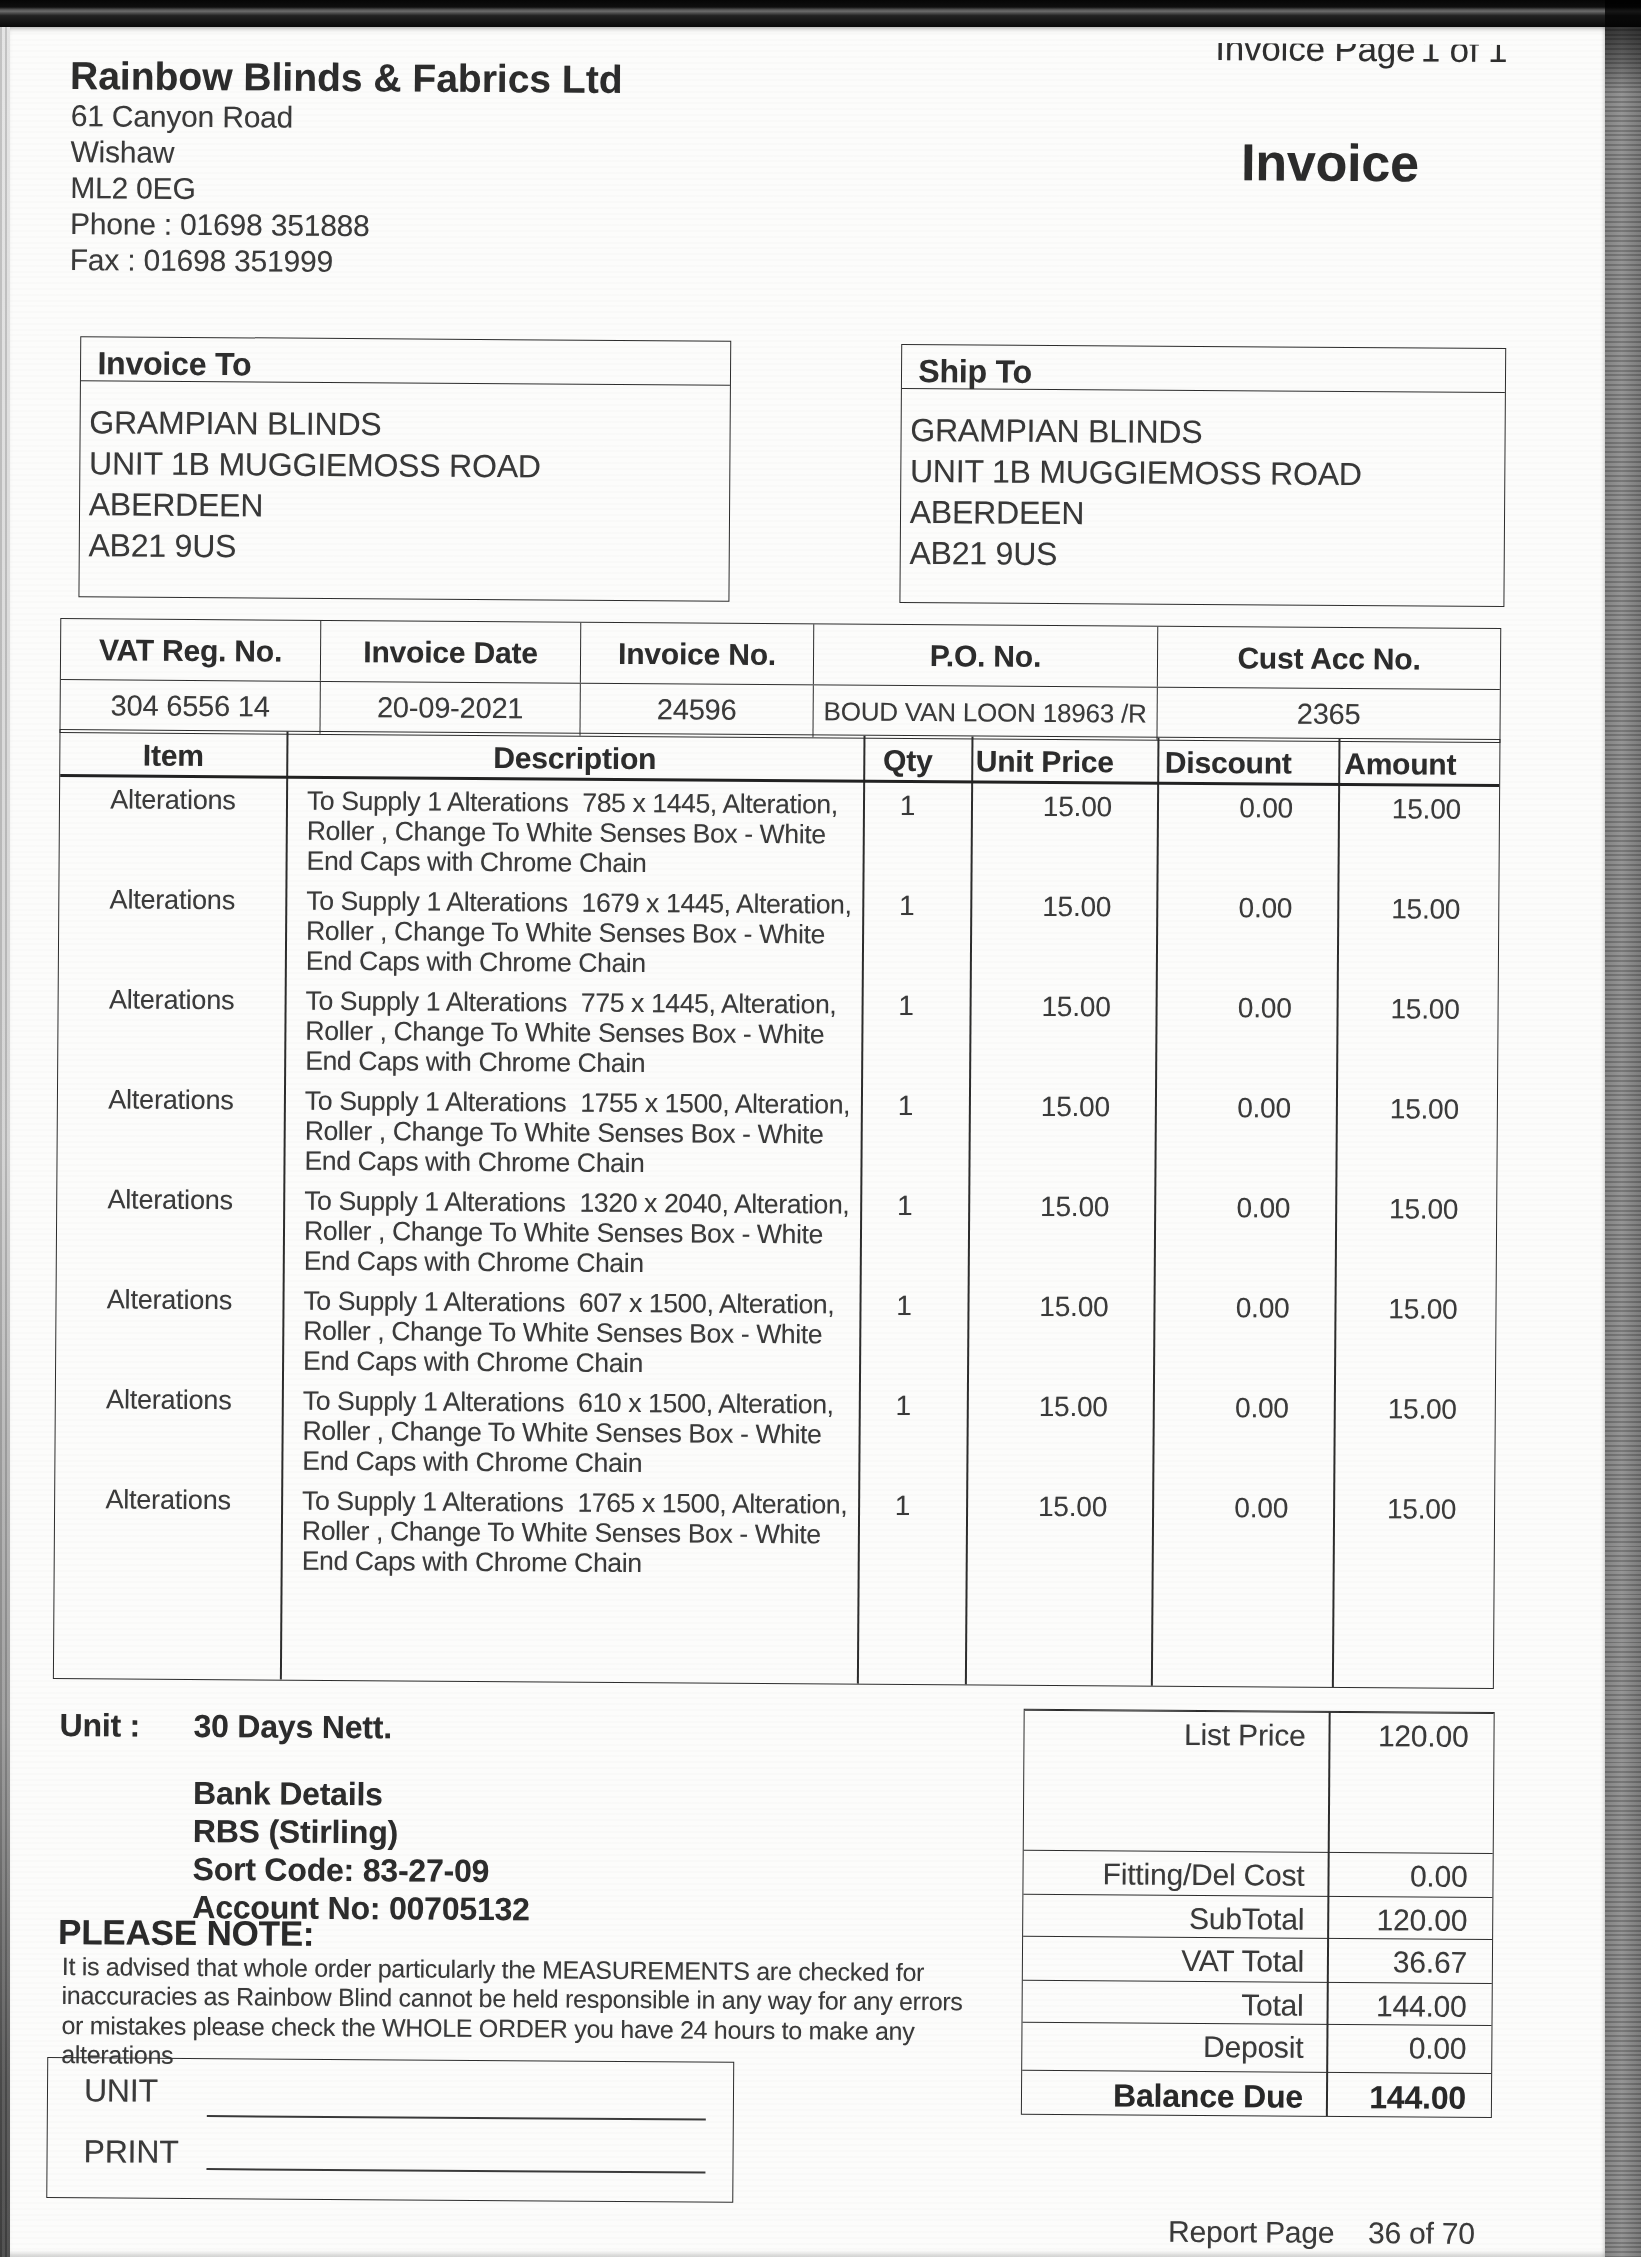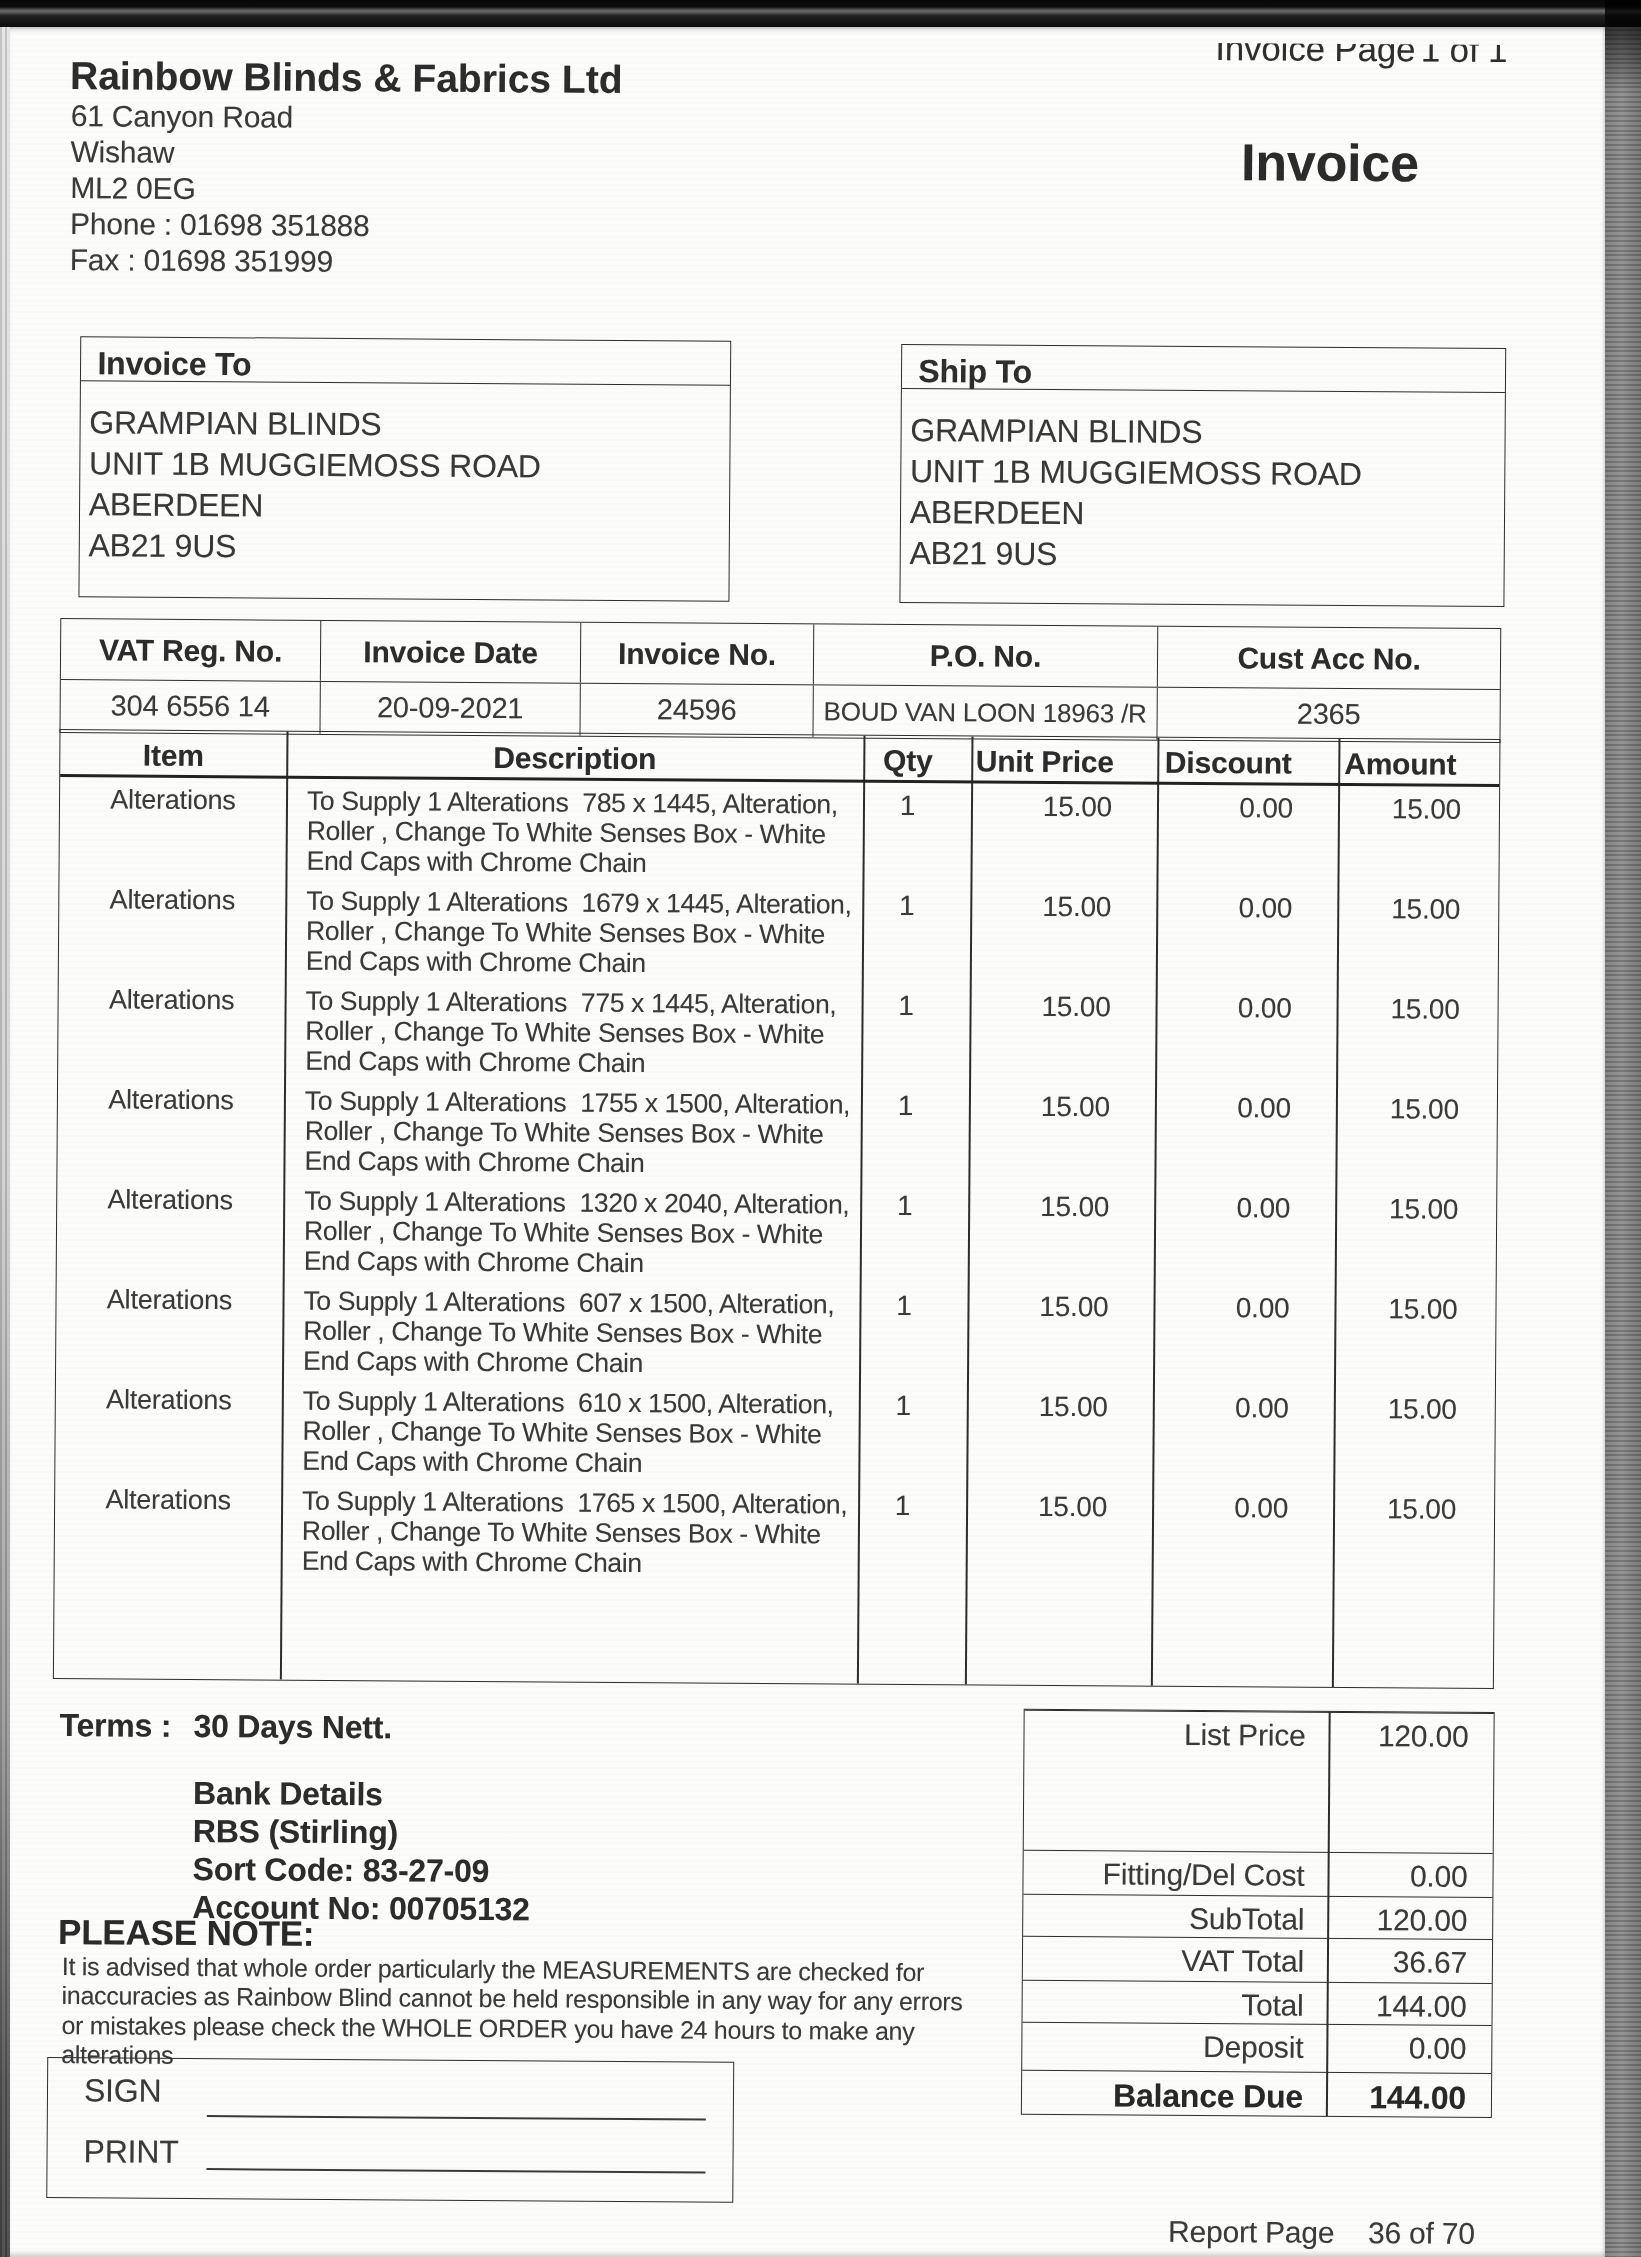--- a/index.html
+++ b/index.html
@@ -312,36 +312,36 @@
 Roller , Change To White Senses Box - White
 End Caps with Chrome Chain</div>
     <div class="c3">1</div>
     <div class="c4">15.00</div>
     <div class="c5">0.00</div>
     <div class="c6">15.00</div>
   </div>
 </div>
   </div>
 
-  <div class="abs terms-label">Terms :</div>
+  <div class="abs terms-label">Unit :</div>
   <div class="abs terms-value">30 Days Nett.</div>
   <div class="abs bank">
   <div>Bank Details</div>
 
   <div>RBS (Stirling)</div>
 
   <div>Sort Code: 83-27-09</div>
 
   <div>Account No: 00705132</div>
 </div>
   <div class="abs please-note">PLEASE NOTE:</div>
   <div class="abs note">It is advised that whole order particularly the MEASUREMENTS are checked for inaccuracies as Rainbow Blind cannot be held responsible in any way for any errors or mistakes please check the WHOLE ORDER you have 24 hours to make any alterations</div>
 
   <div class="abs signbox">
-    <div class="lbl" style="top:13.5px">SIGN</div>
+    <div class="lbl" style="top:13.5px">UNIT</div>
     <div class="ln" style="top:56px"></div>
     <div class="lbl" style="top:75px">PRINT</div>
     <div class="ln" style="top:109px"></div>
   </div>
 
   <div class="abs totals">
     <div class="divider"></div>
 
   <div class="totals-row">
     <div class="tl">List Price</div>

